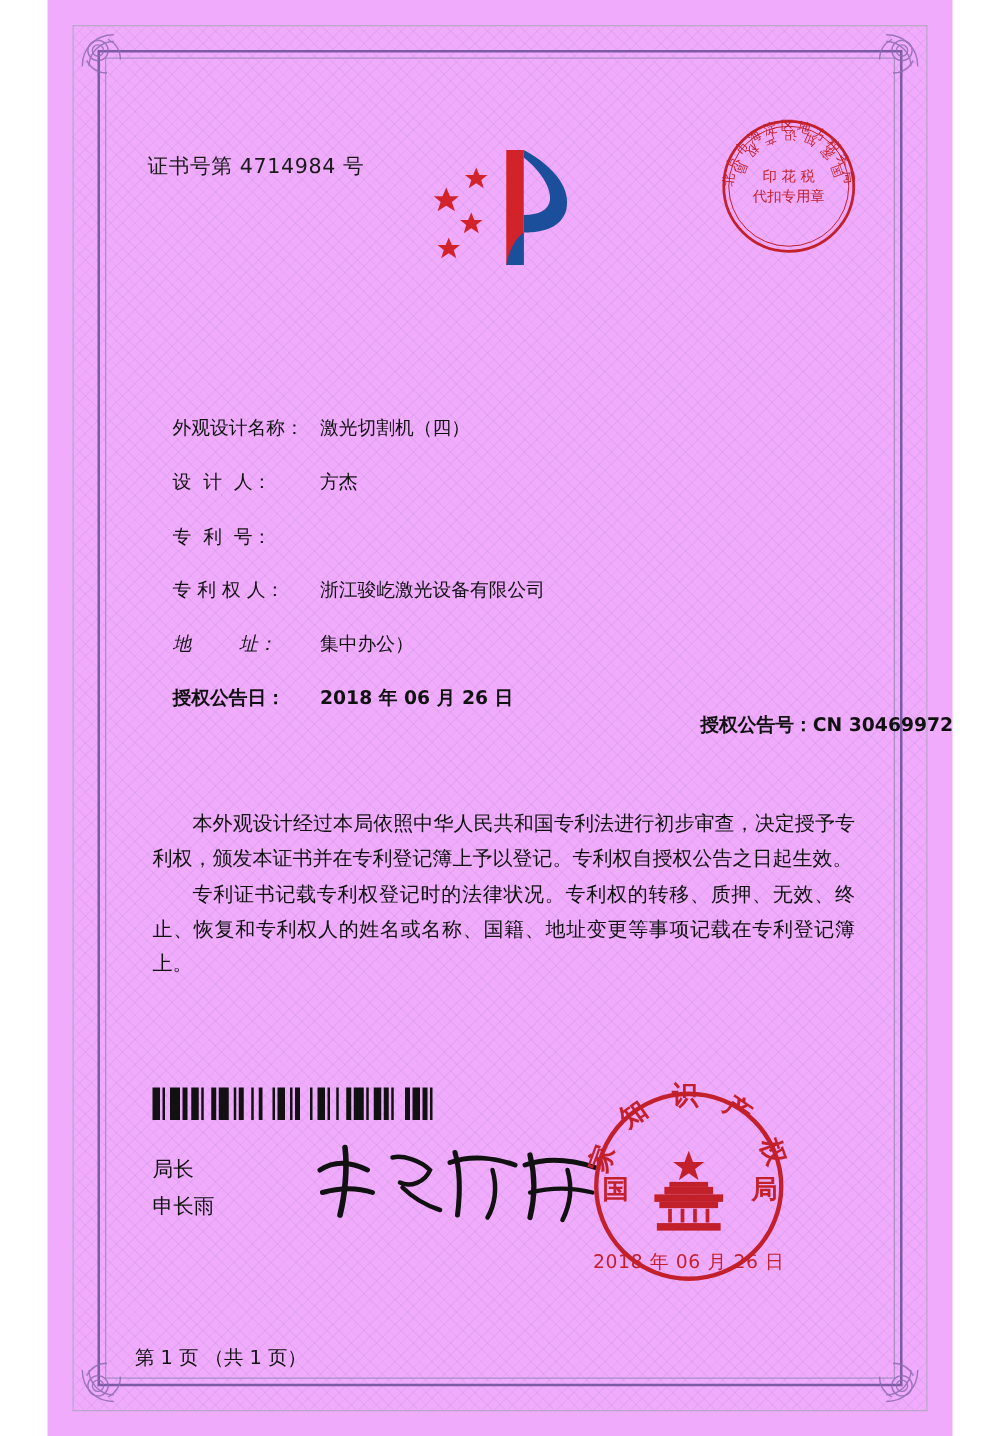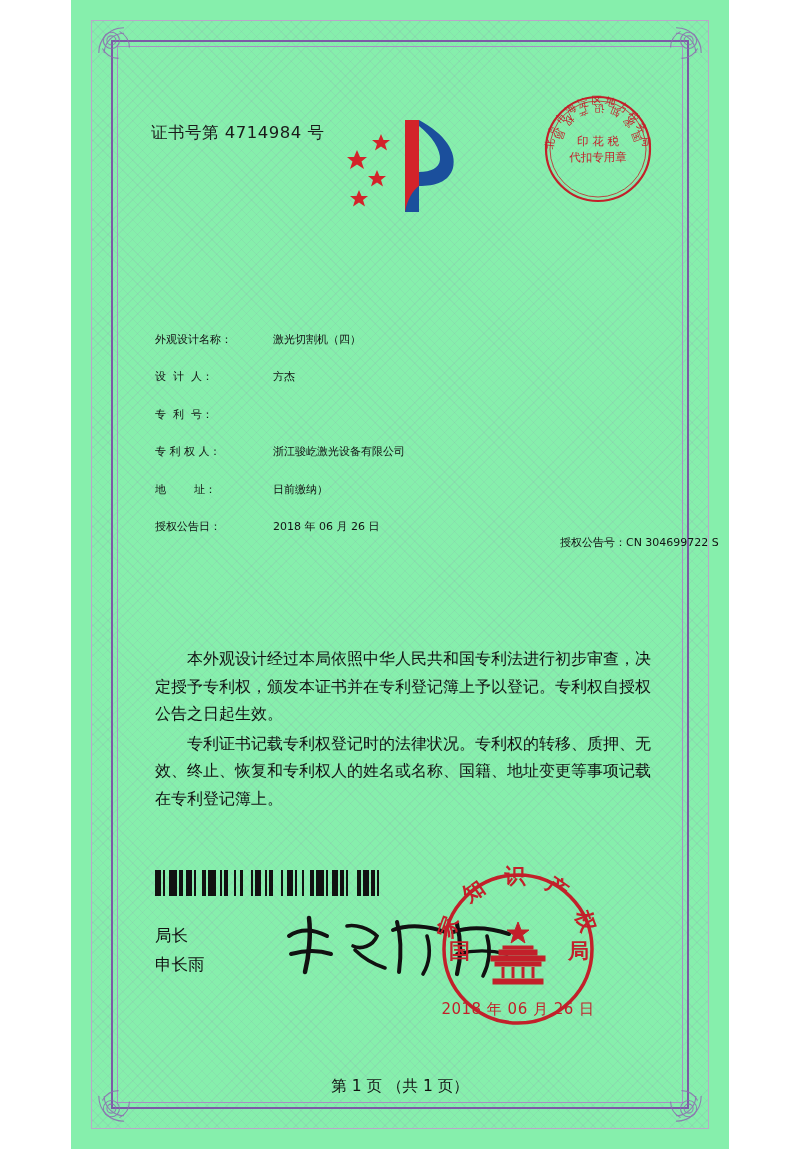--- a/index.html
+++ b/index.html
@@ -5,24 +5,24 @@
   html, body {
     margin: 0;
     padding: 0;
     background: #ffffff;
   }
   body {
     font-family: "DejaVu Sans", "Liberation Sans", sans-serif;
   }
   .page {
     position: relative;
-    width: 658px;
+    width: 724px;
     height: 1149px;
     margin: 0 auto;
-    background: #86efac;
+    background: #f0abfc;
     overflow: hidden;
   }
   
   .border-outer {
     position: absolute;
     left: 20px; top: 20px; right: 20px; bottom: 20px;
     border: 1px solid #b9a7c9;
     box-sizing: border-box;
   }
   .border-inner {
@@ -101,36 +101,37 @@
   .fields {
     position: absolute;
     top: 262px;
     left: 14px;
     right: 6px;
   }
   .field-row {
     display: flex;
     align-items: flex-end;
     margin-bottom: 21.5px;
-    font-size: 11px;
+    font-size: 15px;
     color: #111;
     line-height: 1.45;
+    margin-left: 16px;
   }
   .field-label {
     flex: 0 0 auto;
     white-space: pre;
     font-family: "DejaVu Sans", "Liberation Sans", sans-serif;
   }
   .field-label.w1 { width: 118px; }
-  .field-label.w2 { width: 118px; }
+  .field-label.w2 { width: 118px; font-style: italic; }
   .field-value {
     flex: 1 1 auto;
     font-family: "DejaVu Sans", "Liberation Sans", sans-serif;
   }
-  .field-row.two-col { position: relative; }
+  .field-row.two-col { position: relative; font-weight: bold; }
   .pub-date-label {
     position: absolute;
     left: 370px;
     top: 0;
     white-space: pre;
   }
   .addr-second {
     display: block;
     margin-left: 0;
   }
@@ -185,21 +186,20 @@
     width: 178px;
     text-align: center;
     font-size: 15px;
     color: #c2202a;
     letter-spacing: 0.5px;
   }
   .footer {
     position: absolute;
     left: 0; right: 0;
     bottom: -8px;
-    text-align: center;
     font-size: 15.5px;
     color: #111;
   }
   .barcode-bar { position: absolute; top: 0; height: 100%; background: #111; }
 </style>
 </head>
 <body>
 
 <div class="page">
 
@@ -297,21 +297,21 @@
       <div class="field-row">
         <div class="field-label w1">专  利  号：</div>
       </div>
       <div class="field-row">
         <div class="field-label w1">专 利 权 人：</div>
         <div class="field-value">浙江骏屹激光设备有限公司</div>
       </div>
       <div class="field-row">
         <div class="field-label w2">地        址：</div>
         <div class="field-value">
-          <span class="addr-second">日前缴纳）</span>
+          <span class="addr-second">集中办公）</span>
         </div>
       </div>
       <div class="field-row two-col">
         <div class="field-label w1">授权公告日：</div>
         <div class="field-value">2018 年 06 月 26 日</div>
         <div class="pub-date-label">
           <span>授权公告号：</span><span>CN 304699722 S</span>
         </div>
       </div>
     </div>

